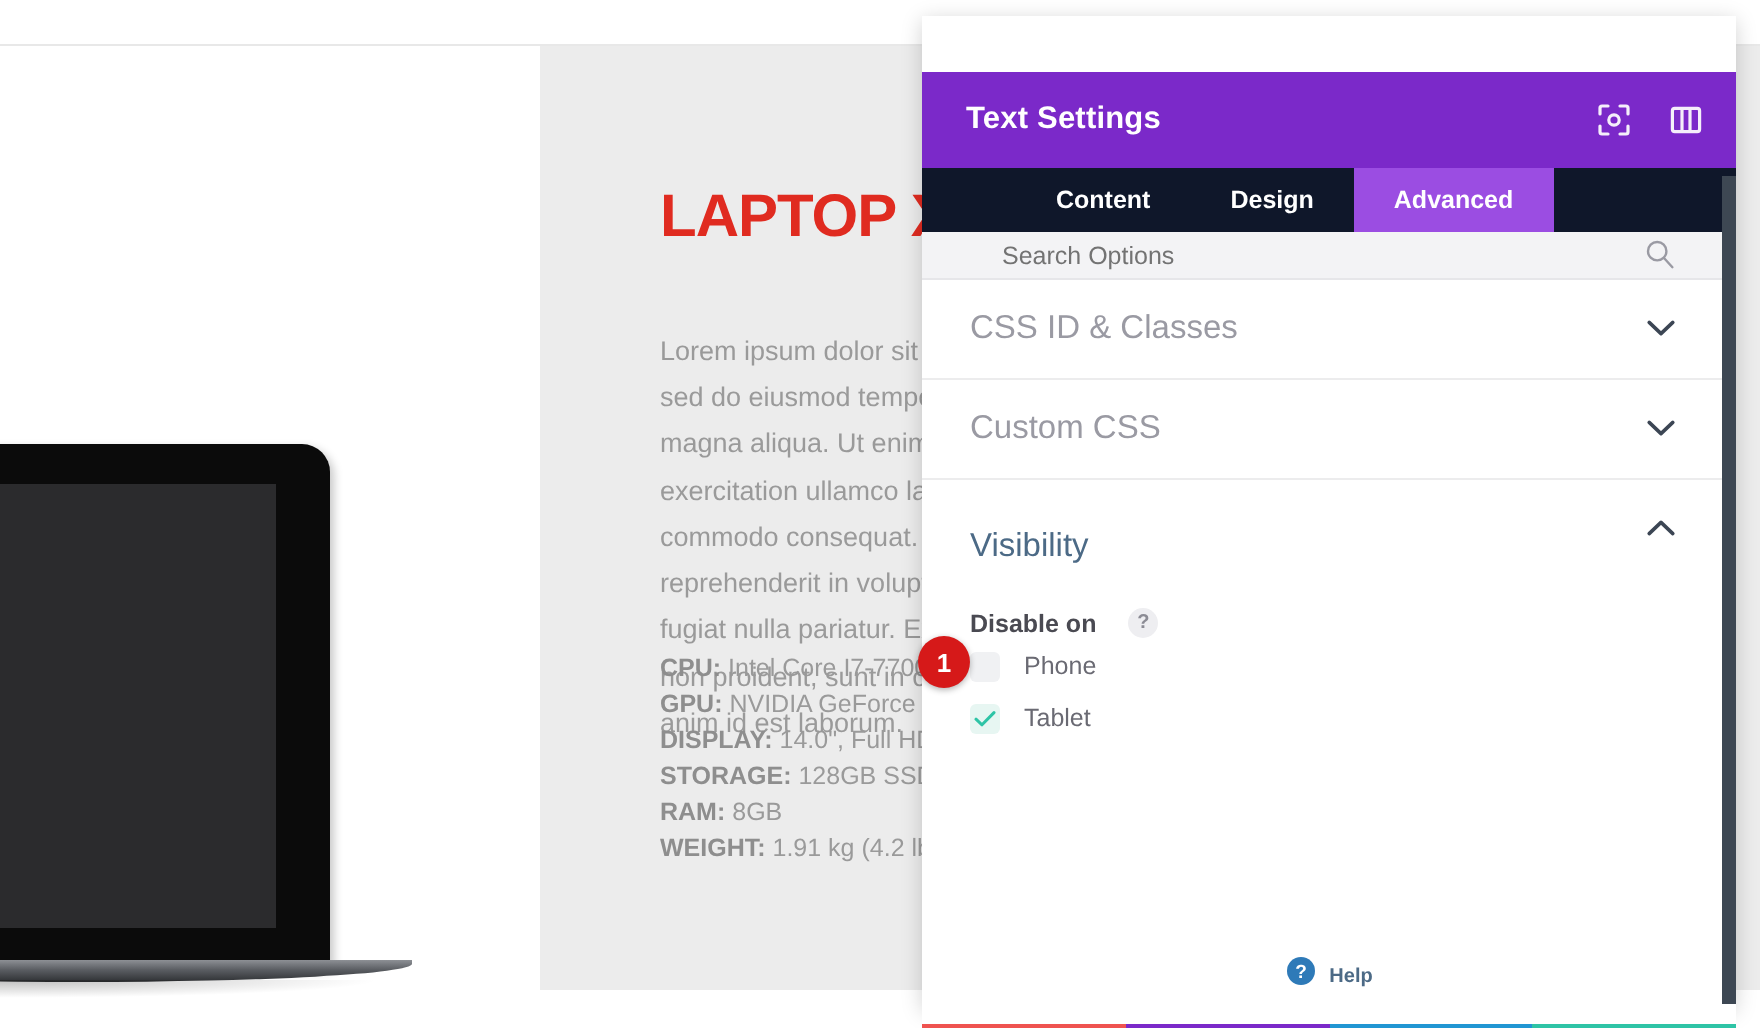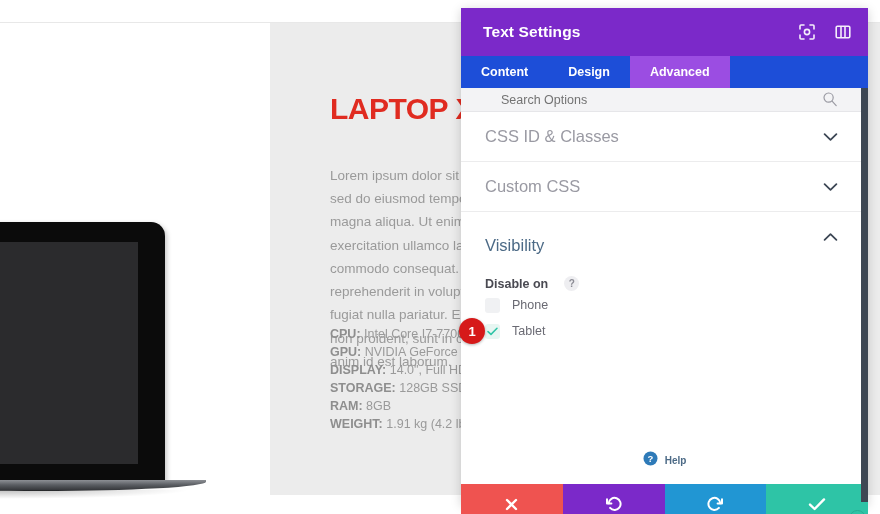--- a/index.html
+++ b/index.html
@@ -67,36 +67,36 @@
   .specs b { color: #8e8e8e; font-weight: bold; }
 
   
   .modal {
     position: absolute; left: 461px; top: 8px; width: 407px; height: 496px;
     background: #ffffff;
     box-shadow: 0 2px 10px rgba(0,0,0,.18);
   }
   .modal-header {
     height: 48px; background: #7b29c9; position: relative;
-    display: flex; align-items: center;
+    display: flex; align-items: center; margin-top: 28px;
   }
   .modal-title {
     color: #ffffff; font-size: 15.5px; font-weight: bold; margin-left: 22px;
     letter-spacing: .1px;
   }
   .header-icons {
     position: absolute; right: 14px; top: 0; height: 48px;
     display: flex; align-items: center; gap: 14px;
   }
   .hdr-icon {
     width: 22px; height: 22px; display: flex; align-items: center; justify-content: center;
     cursor: pointer; opacity: .92;
   }
 
-  .tabs { height: 32px; background: #1d4ed8; display: flex; }
+  .tabs { height: 32px; background: #0f172a; display: flex; padding-left: 47px; }
   .tab {
     padding: 0 20px; display: flex; align-items: center; justify-content: center;
     color: #ffffff; font-size: 12.5px; font-weight: bold; cursor: pointer;
     height: 32px;
   }
   .tab.active { background: #9b4de2; }
 
   .search-row {
     height: 24px; background: #f3f3f5; position: relative;
     display: flex; align-items: center; border-bottom: 1px solid #e6e6e9;

